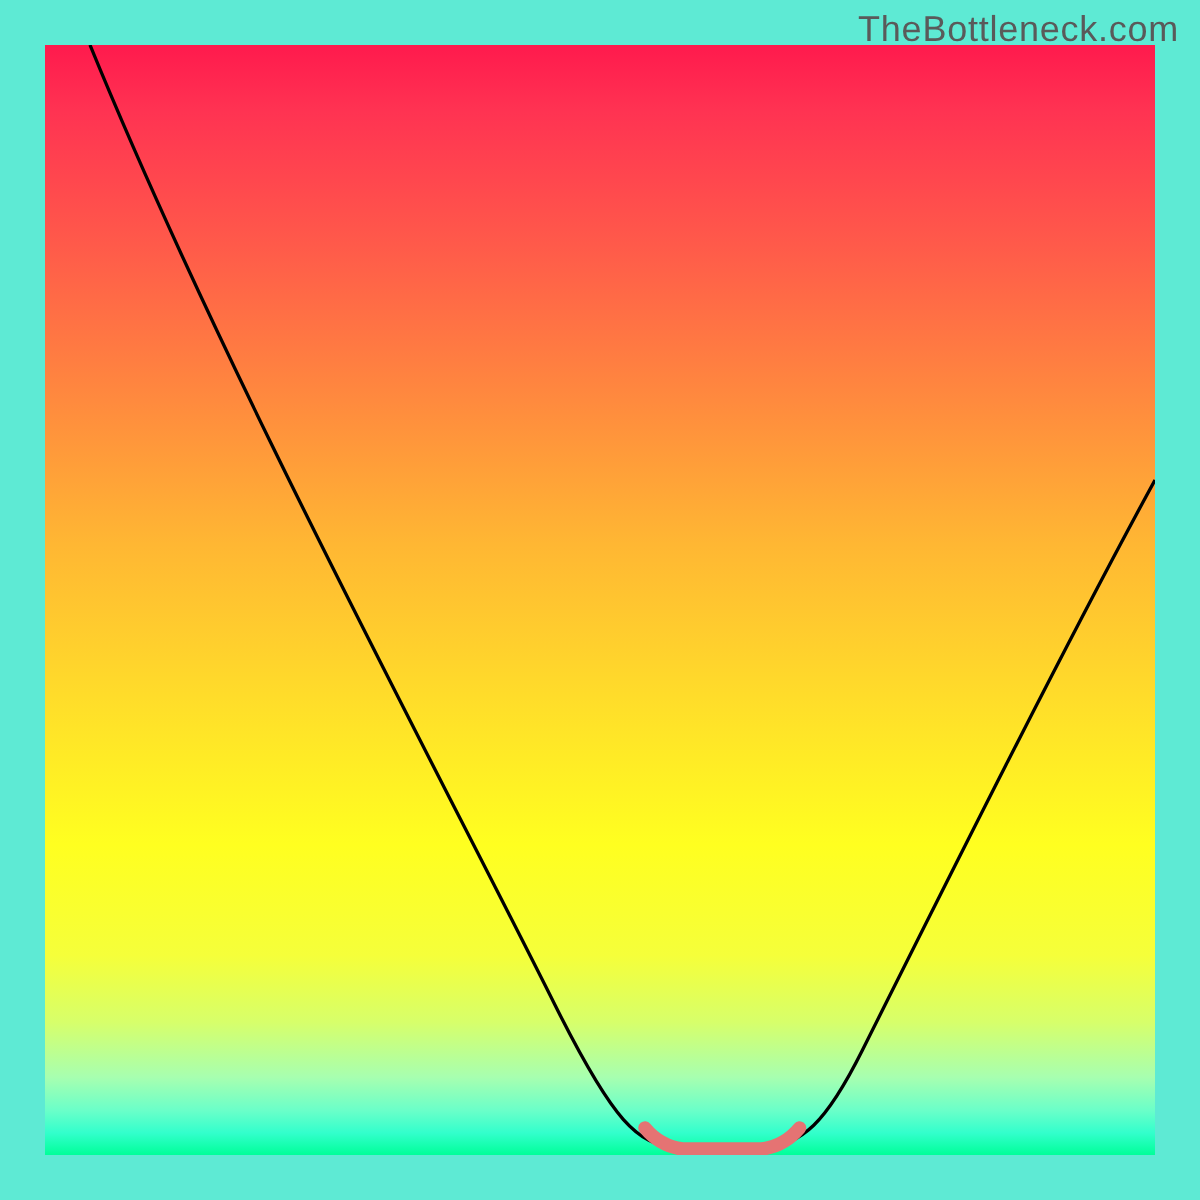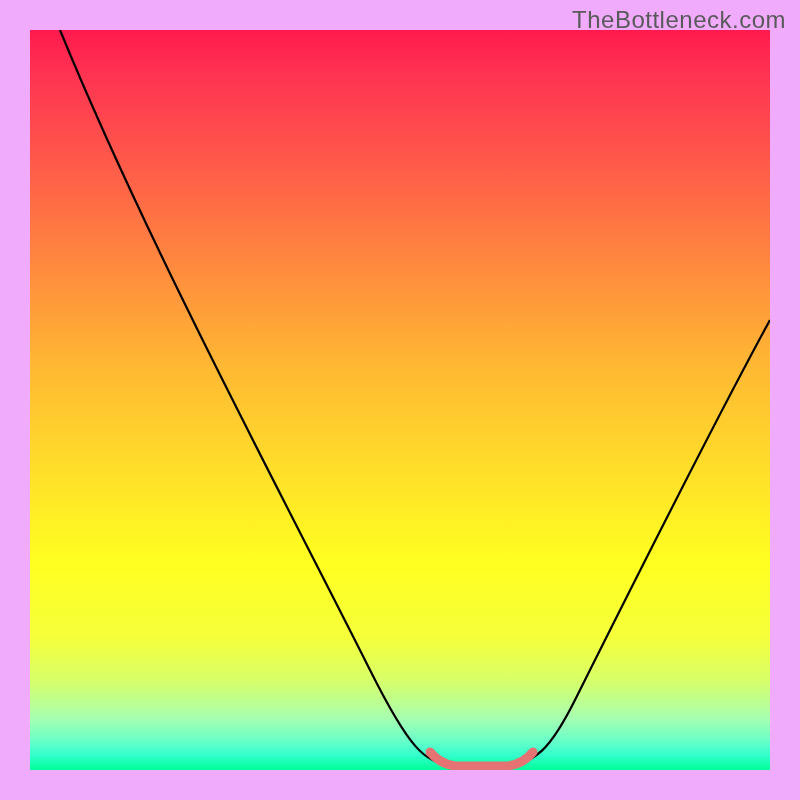--- a/index.html
+++ b/index.html
@@ -8,21 +8,21 @@
     width: 800px;
     height: 800px;
     background: #000;
     overflow: hidden;
     font-family: Arial, Helvetica, sans-serif;
   }
   .frame {
     position: relative;
     width: 800px;
     height: 800px;
-    background: #f0abfc;
+    background: #5eead4;
   }
   .watermark {
     position: absolute;
     top: 6px;
     right: 14px;
     color: #5a5a5a;
     font-size: 24px;
     font-weight: 500;
     letter-spacing: 0.5px;
     z-index: 5;

